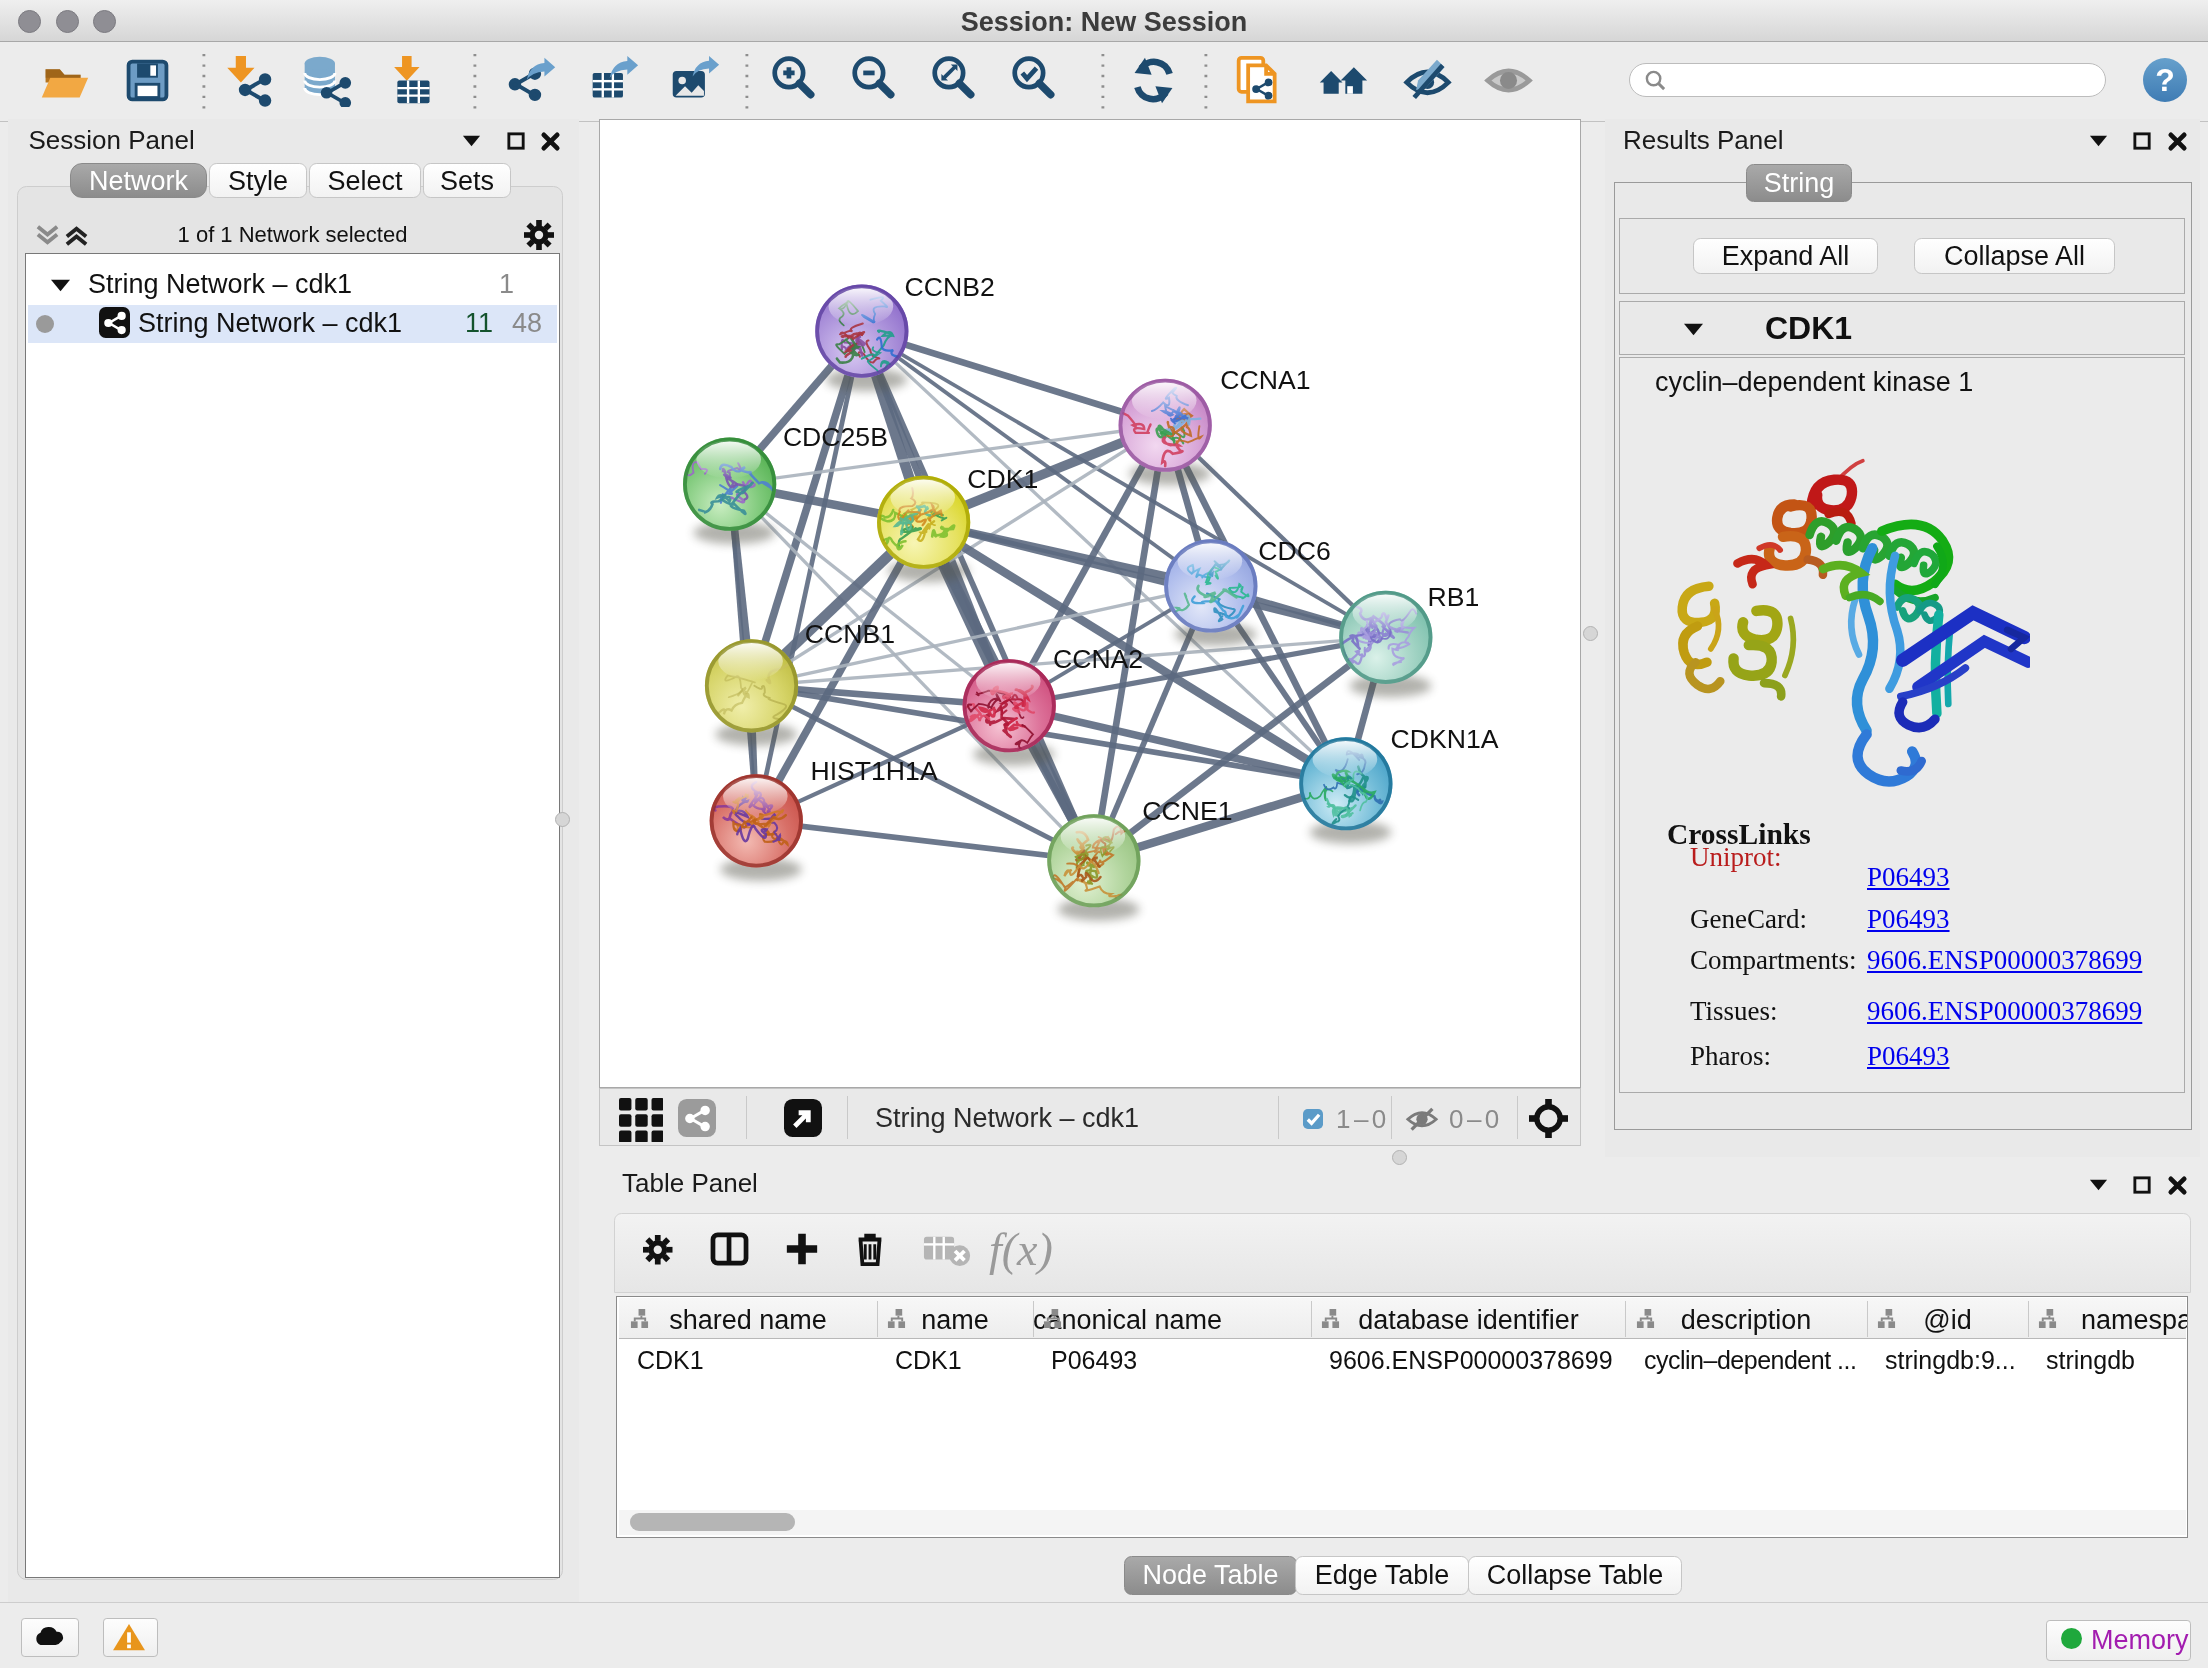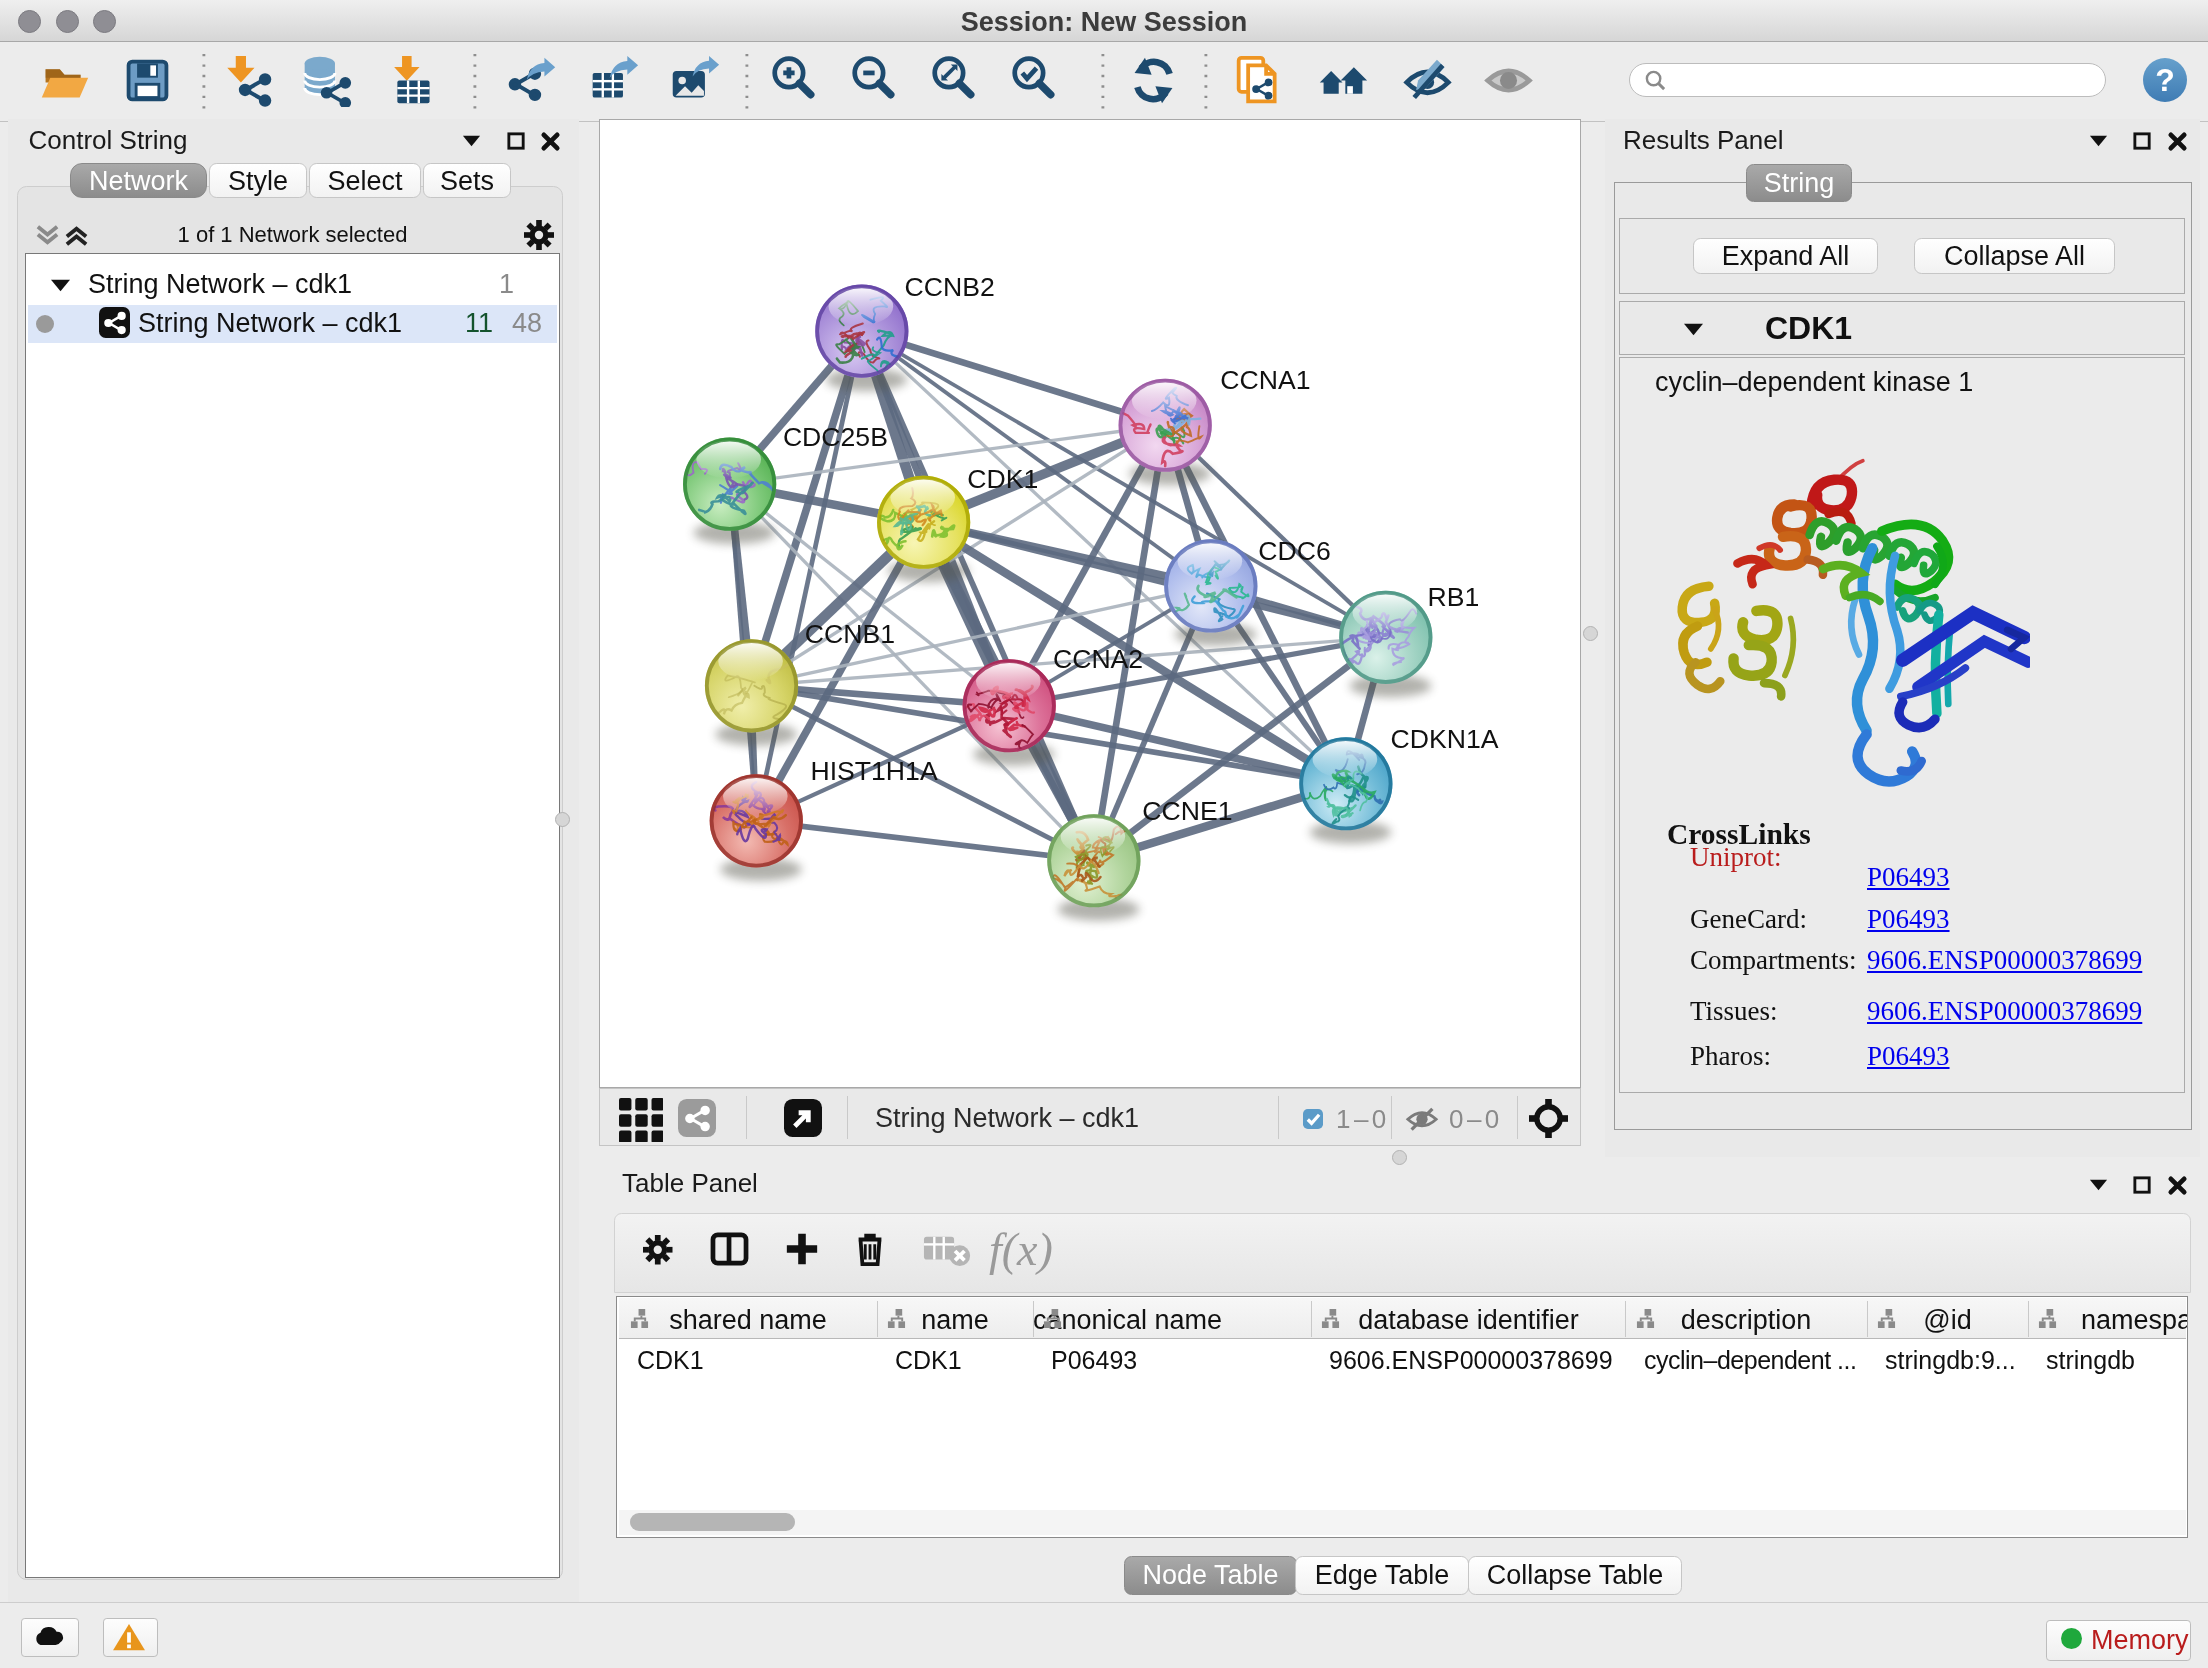--- a/index.html
+++ b/index.html
@@ -168,21 +168,21 @@
       </g>
       <circle cx="28" cy="28" r="9" fill="#8a8a8a"></circle>
     </svg></div>
 <div class="abs" style="left:1629px;top:63px;width:475px;height:32px;background:#fff;border:1.9px solid #bcbcbc;border-radius:18px"></div>
 <div class="abs" style="left:1644px;top:69px"><svg width="23" height="23" viewBox="0 0 24 24" style="">
       <circle cx="10" cy="10" r="7" fill="none" stroke="#8a8a8a" stroke-width="2.5"></circle>
       <line x1="15" y1="15" x2="21" y2="21" stroke="#8a8a8a" stroke-width="3"></line>
     </svg></div>
 <div class="abs" style="left:2143px;top:58px;width:44px;height:44px;border-radius:50%;background:linear-gradient(#66a0cc,#3f7cb4);color:#fff;font-size:32px;font-weight:bold;text-align:center;line-height:44px">?</div>
 <div class="abs" style="left:7.6px;top:119px;width:571px;height:1483px;background:#e9e9e9"></div>
-<div class="abs panel-title" style="left:28.5px;top:125px">Control String</div>
+<div class="abs panel-title" style="left:28.5px;top:125px">Session Panel</div>
 <div style="position:absolute;left:461px;top:131px"><svg width="21" height="21" viewBox="0 0 22 22" style="">
       <path d="M2,5 h18 l-9,11 z" fill="#111"></path>
     </svg></div>
 <div style="position:absolute;left:506px;top:131px"><svg width="21" height="21" viewBox="0 0 22 22" style="">
       <rect x="3" y="3" width="15" height="15" fill="none" stroke="#111" stroke-width="3"></rect>
     </svg></div>
 <div style="position:absolute;left:540px;top:131px"><svg width="21" height="21" viewBox="0 0 22 22" style="">
       <path d="M4,4 L18,18 M18,4 L4,18" stroke="#111" stroke-width="5" stroke-linecap="round"></path>
     </svg></div>
 <div class="abs" style="left:17px;top:186px;width:544px;height:1392px;background:#e4e4e4;border:1px solid #cdcdcd;border-radius:9.5px"></div>
@@ -831,13 +831,13 @@
       <path d="M10,22 a7,7 0 0 1 0,-13 a9,8 0 0 1 17,-1 a6,6 0 0 1 4,11 q-2,3 -5,3 z" fill="#111"></path>
     </svg></div>
 <div class="abs" style="left:103px;top:1618px;width:53px;height:37px;background:linear-gradient(#fdfdfd,#efefef);border:1.9px solid #bdbdbd;border-radius:3.8px"></div>
 <div class="abs" style="left:112px;top:1622px"><svg width="34" height="30" viewBox="0 0 36 32" style="">
       <path d="M18,2 L35,30 H1 Z" fill="#e8951c"></path>
       <rect x="16" y="11" width="4" height="11" fill="#fff"></rect>
       <rect x="16" y="24" width="4" height="4" fill="#fff"></rect>
     </svg></div>
 <div class="abs" style="left:2046px;top:1620px;width:143px;height:39px;background:linear-gradient(#fdfdfd,#efefef);border:1.9px solid #bdbdbd;border-radius:3.8px"></div>
 <div class="abs" style="left:2061px;top:1628px;width:21px;height:21px;border-radius:50%;background:#1fa83c"></div>
-<div class="abs" style="left:2091px;top:1625px;font-size:27px;color:#b91c1c">Memory</div>
+<div class="abs" style="left:2091px;top:1625px;font-size:27px;color:#a21caf">Memory</div>
 
 </body></html>

